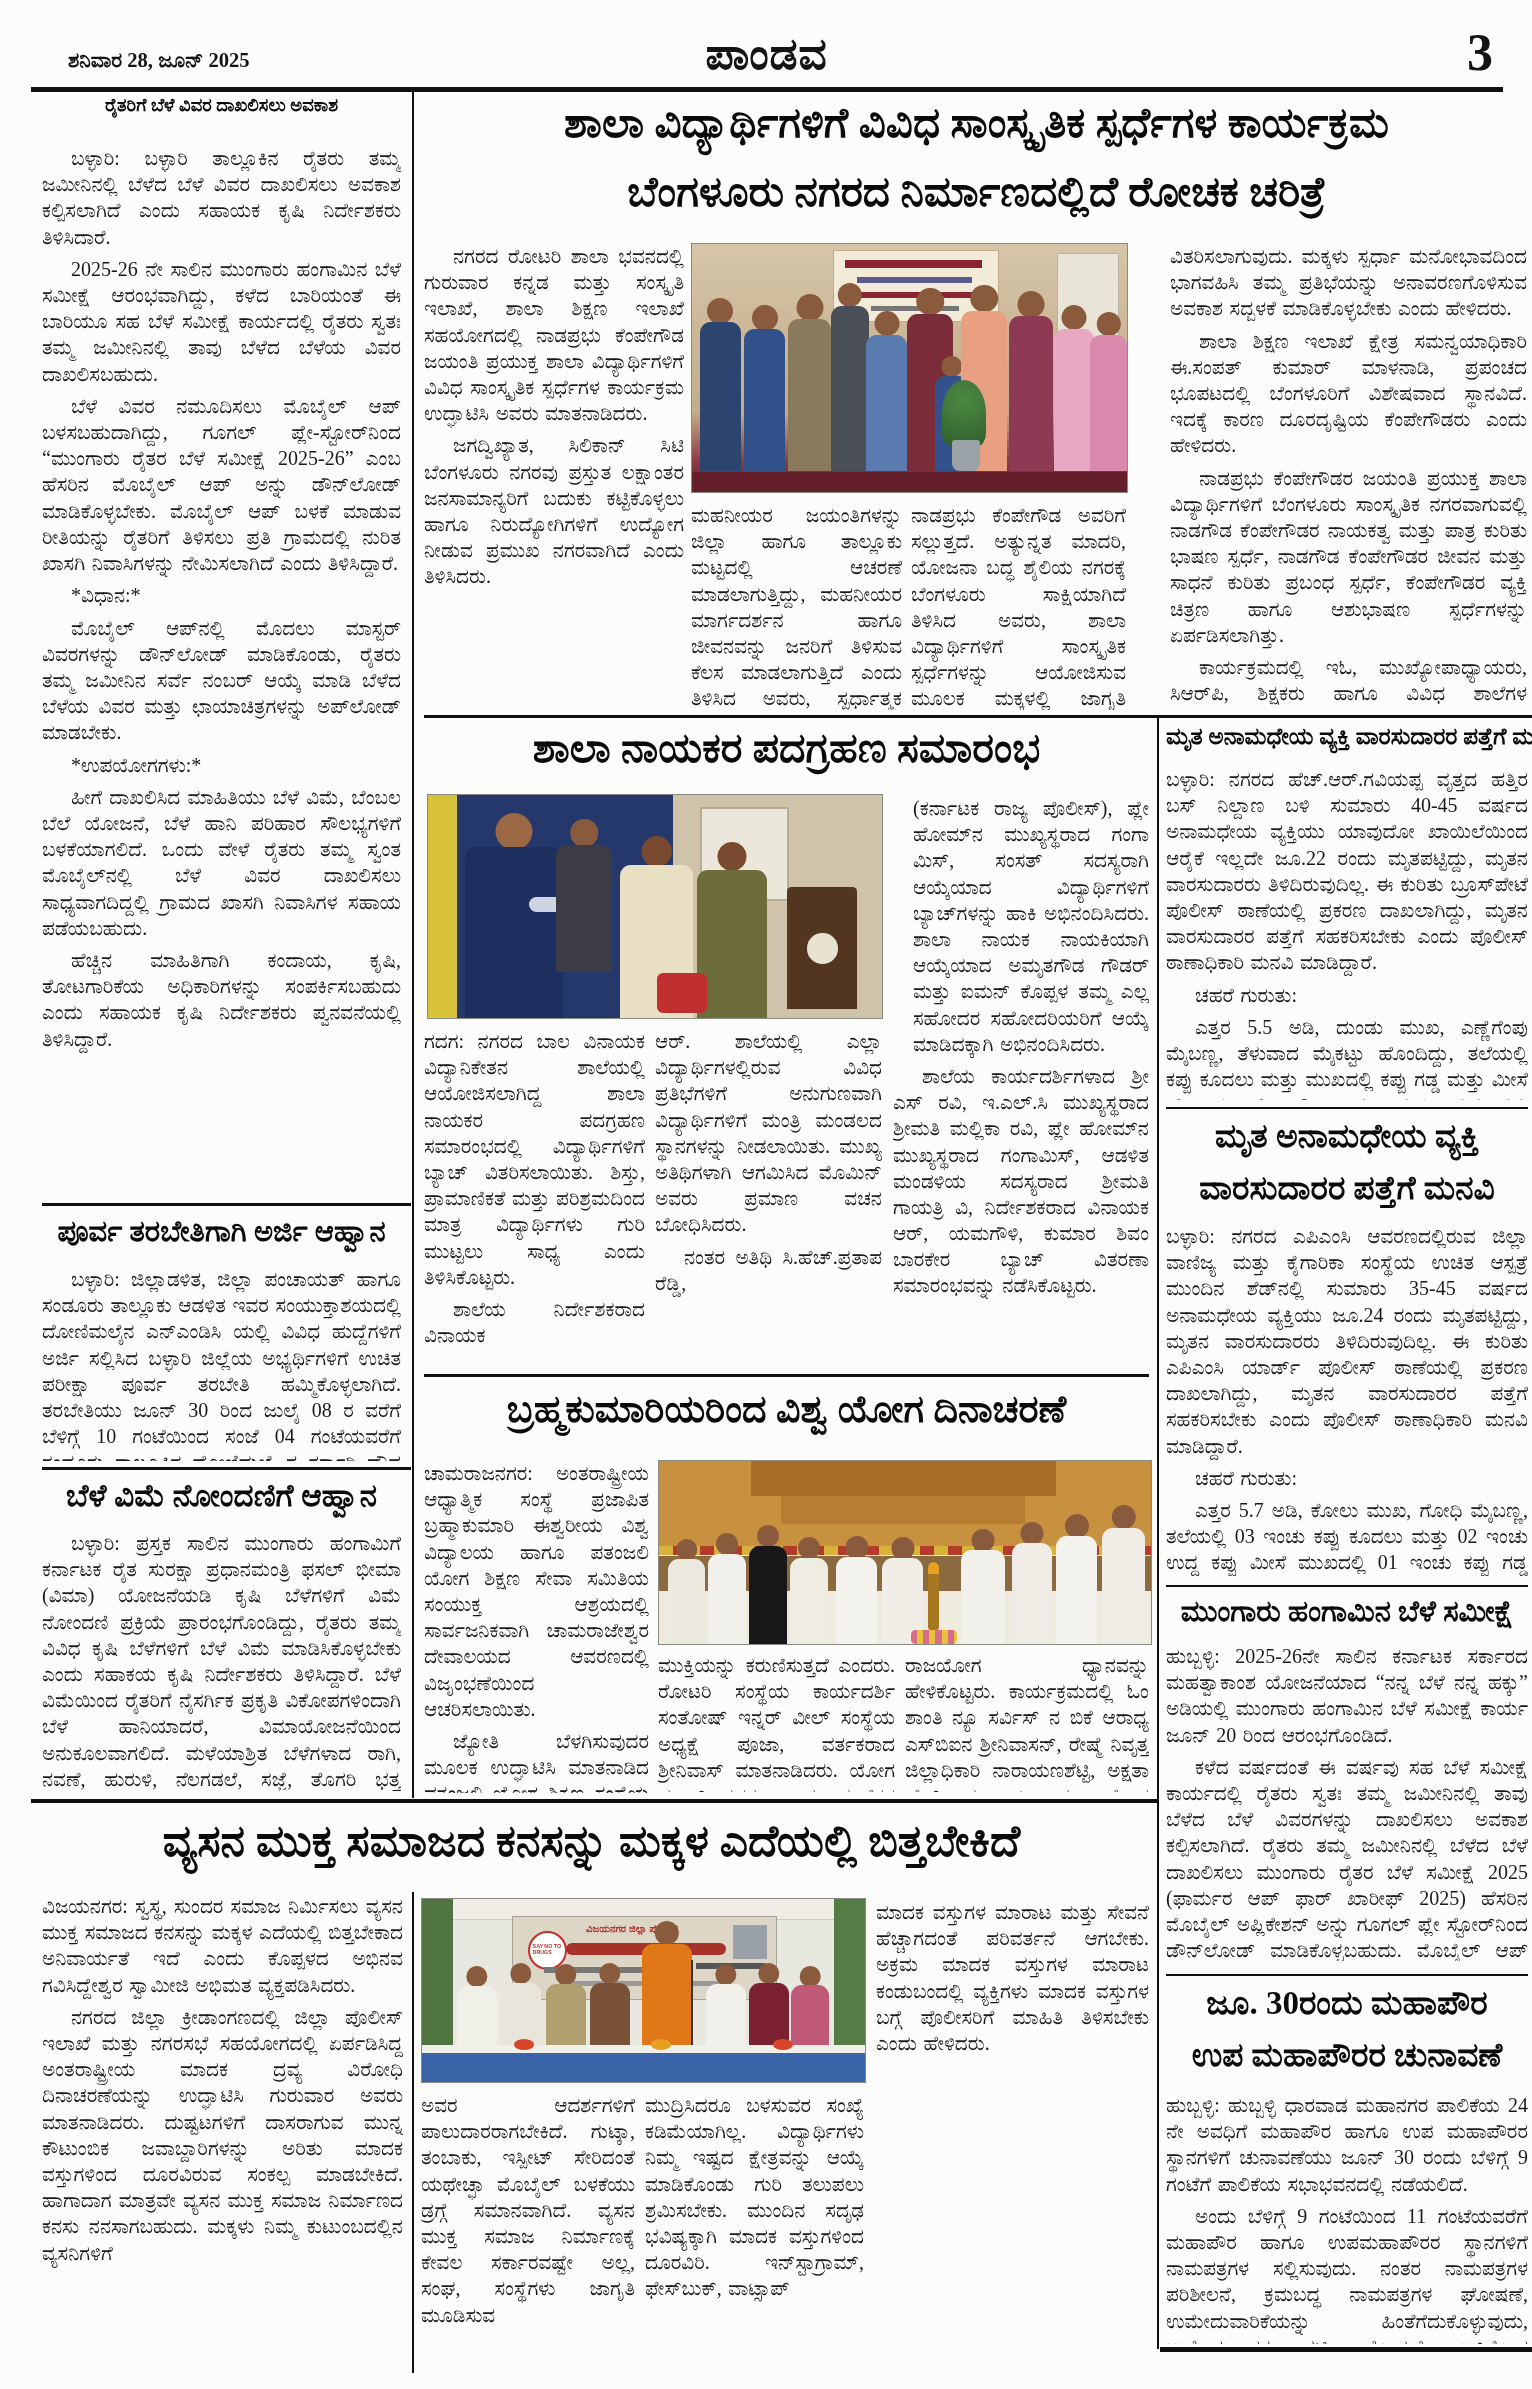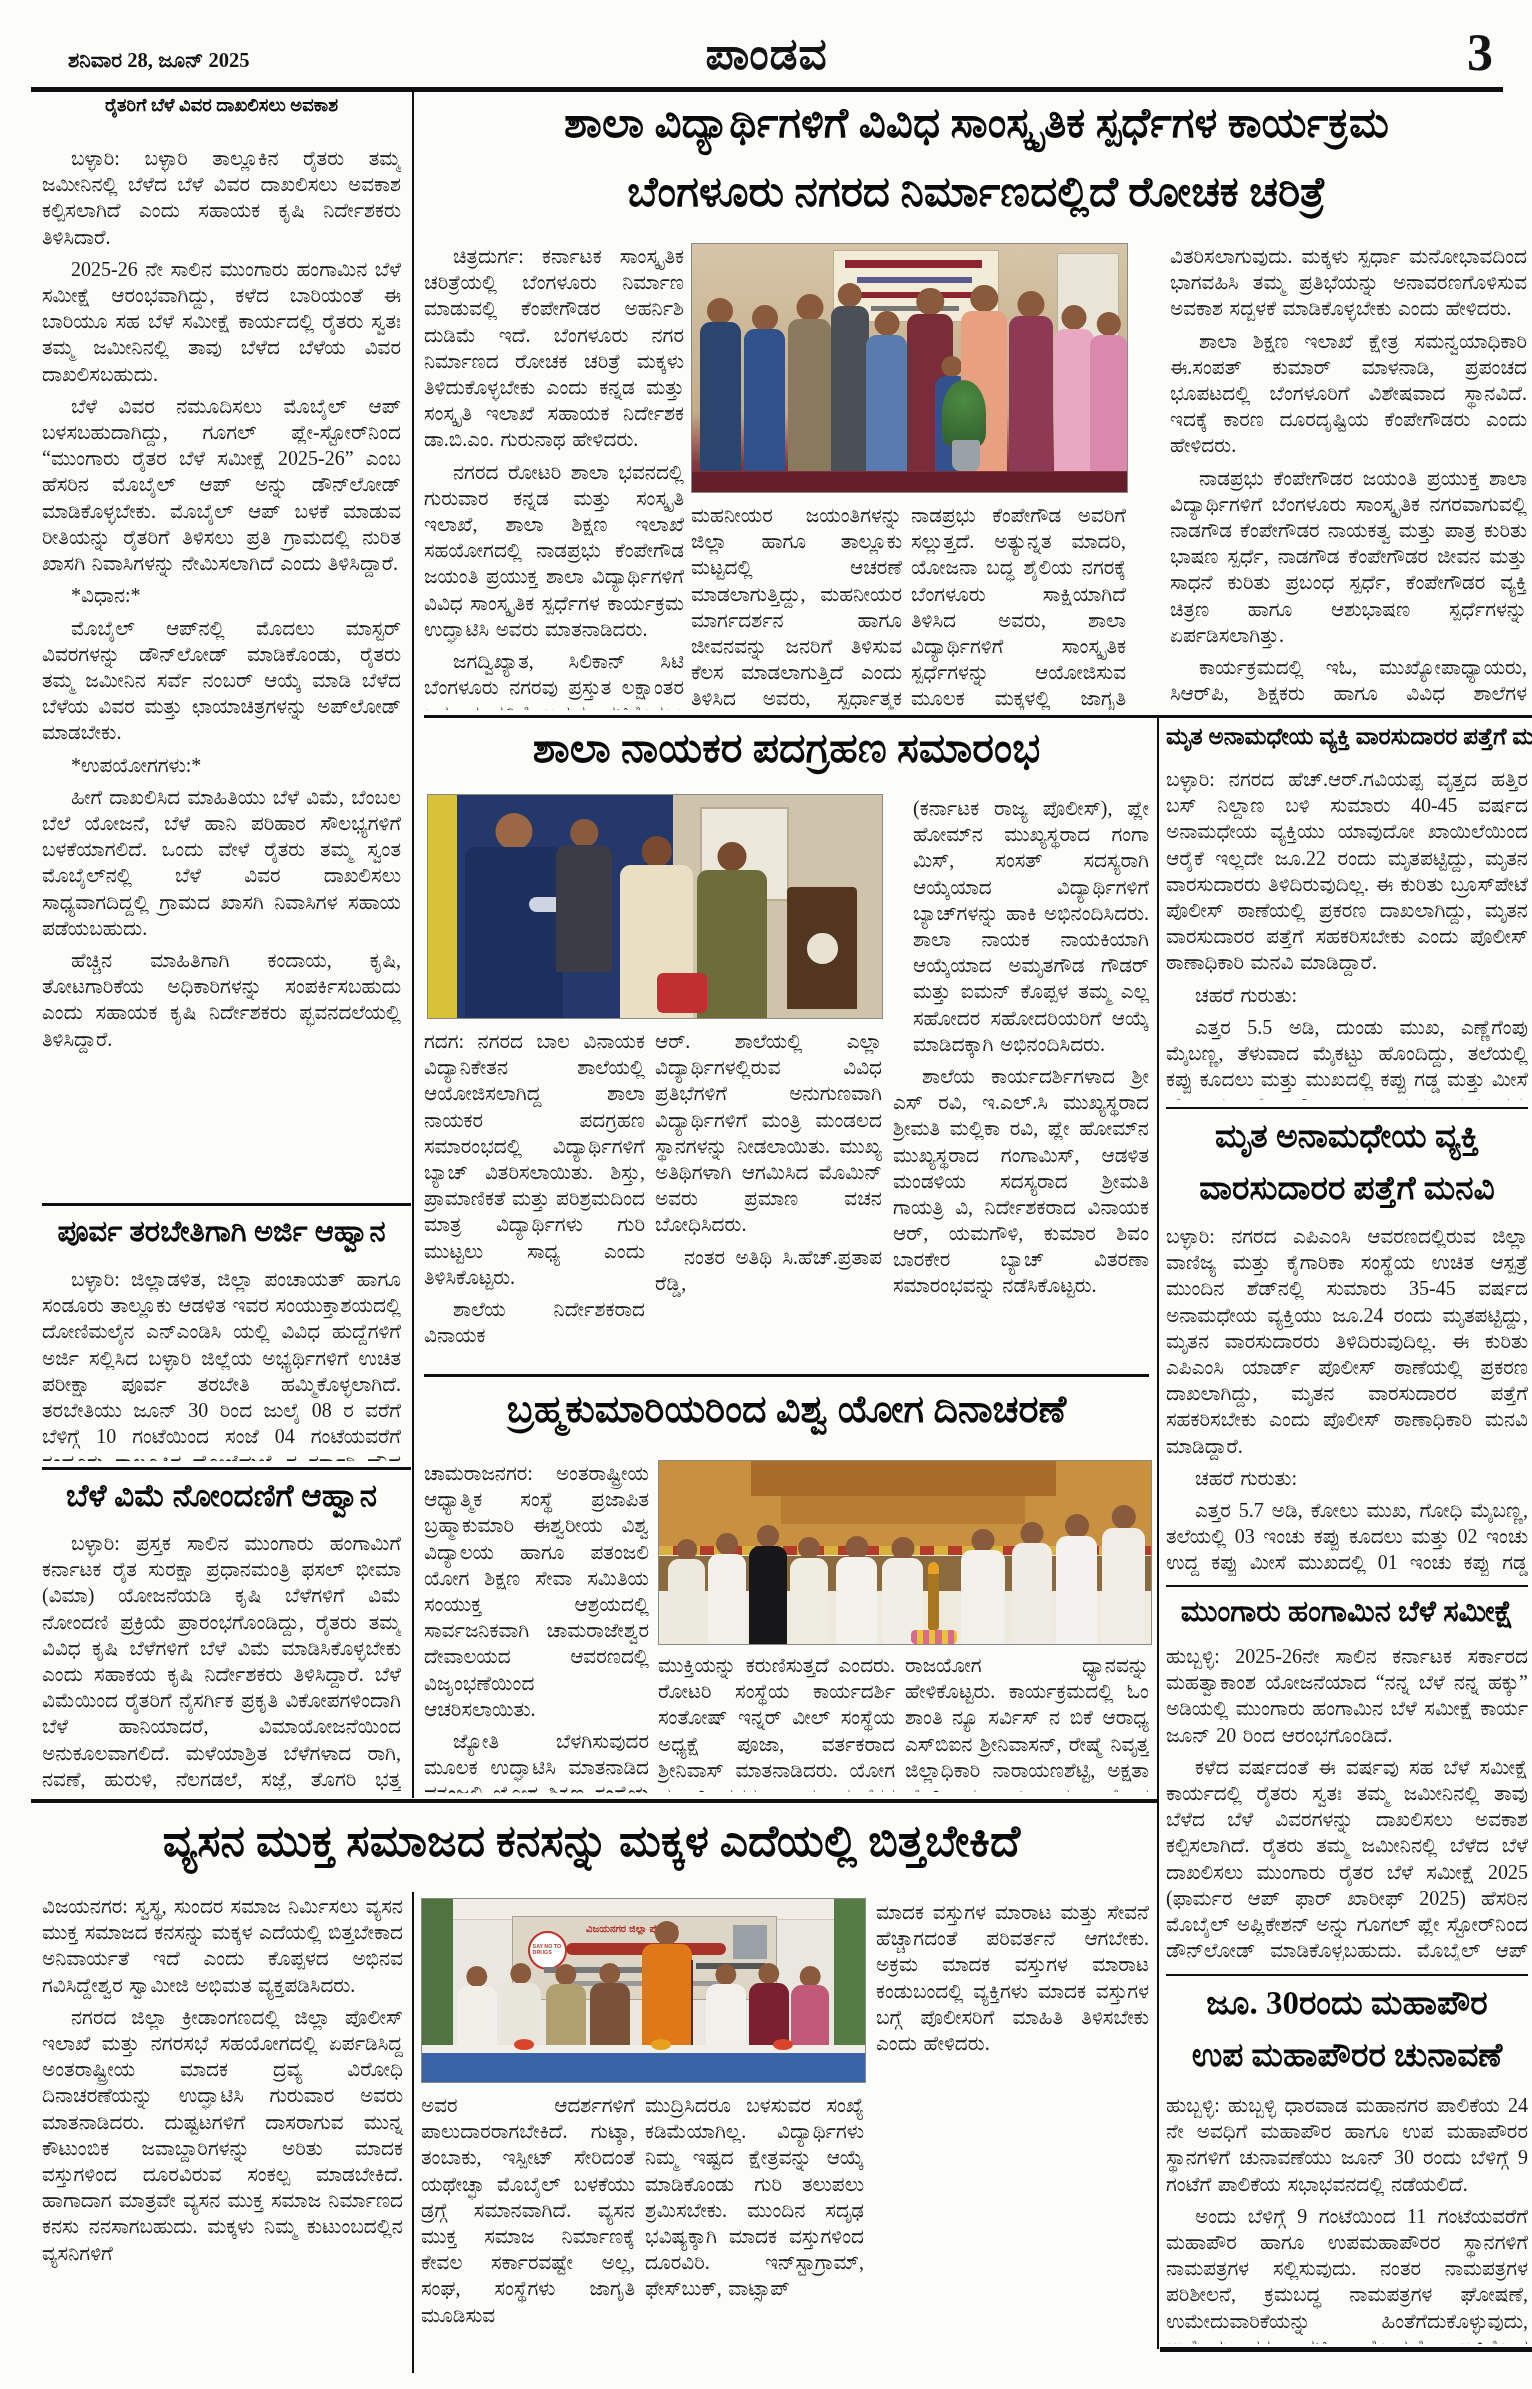--- a/index.html
+++ b/index.html
@@ -35,41 +35,40 @@
 
 <div class="headline" style="left:42px;top:95px;width:359px;font-size:18px;">ರೈತರಿಗೆ ಬೆಳೆ ವಿವರ ದಾಖಲಿಸಲು ಅವಕಾಶ</div>
 <div class="bodycol" style="left:42px;top:145px;width:359px;height:1052px;">
   <p>ಬಳ್ಳಾರಿ: ಬಳ್ಳಾರಿ ತಾಲ್ಲೂಕಿನ ರೈತರು ತಮ್ಮ ಜಮೀನಿನಲ್ಲಿ ಬೆಳೆದ ಬೆಳೆ ವಿವರ ದಾಖಲಿಸಲು ಅವಕಾಶ ಕಲ್ಪಿಸಲಾಗಿದೆ ಎಂದು ಸಹಾಯಕ ಕೃಷಿ ನಿರ್ದೇಶಕರು ತಿಳಿಸಿದಾರೆ.</p>
   <p>2025-26 ನೇ ಸಾಲಿನ ಮುಂಗಾರು ಹಂಗಾಮಿನ ಬೆಳೆ ಸಮೀಕ್ಷೆ ಆರಂಭವಾಗಿದ್ದು, ಕಳೆದ ಬಾರಿಯಂತೆ ಈ ಬಾರಿಯೂ ಸಹ ಬೆಳೆ ಸಮೀಕ್ಷೆ ಕಾರ್ಯದಲ್ಲಿ ರೈತರು ಸ್ವತಃ ತಮ್ಮ ಜಮೀನಿನಲ್ಲಿ ತಾವು ಬೆಳೆದ ಬೆಳೆಯ ವಿವರ ದಾಖಲಿಸಬಹುದು.</p>
   <p>ಬೆಳೆ ವಿವರ ನಮೂದಿಸಲು ಮೊಬೈಲ್ ಆಪ್ ಬಳಸಬಹುದಾಗಿದ್ದು, ಗೂಗಲ್ ಪ್ಲೇ-ಸ್ಟೋರ್‌ನಿಂದ “ಮುಂಗಾರು ರೈತರ ಬೆಳೆ ಸಮೀಕ್ಷೆ 2025-26” ಎಂಬ ಹೆಸರಿನ ಮೊಬೈಲ್ ಆಪ್ ಅನ್ನು ಡೌನ್‌ಲೋಡ್ ಮಾಡಿಕೊಳ್ಳಬೇಕು. ಮೊಬೈಲ್ ಆಪ್ ಬಳಕೆ ಮಾಡುವ ರೀತಿಯನ್ನು ರೈತರಿಗೆ ತಿಳಿಸಲು ಪ್ರತಿ ಗ್ರಾಮದಲ್ಲಿ ನುರಿತ ಖಾಸಗಿ ನಿವಾಸಿಗಳನ್ನು ನೇಮಿಸಲಾಗಿದೆ ಎಂದು ತಿಳಿಸಿದ್ದಾರೆ.</p>
   <p>*ವಿಧಾನ:*</p>
   <p>ಮೊಬೈಲ್ ಆಪ್‌ನಲ್ಲಿ ಮೊದಲು ಮಾಸ್ಟರ್ ವಿವರಗಳನ್ನು ಡೌನ್‌ಲೋಡ್ ಮಾಡಿಕೊಂಡು, ರೈತರು ತಮ್ಮ ಜಮೀನಿನ ಸರ್ವೆ ನಂಬರ್ ಆಯ್ಕೆ ಮಾಡಿ ಬೆಳೆದ ಬೆಳೆಯ ವಿವರ ಮತ್ತು ಛಾಯಾಚಿತ್ರಗಳನ್ನು ಅಪ್‌ಲೋಡ್ ಮಾಡಬೇಕು.</p>
   <p>*ಉಪಯೋಗಗಳು:*</p>
   <p>ಹೀಗೆ ದಾಖಲಿಸಿದ ಮಾಹಿತಿಯು ಬೆಳೆ ವಿಮೆ, ಬೆಂಬಲ ಬೆಲೆ ಯೋಜನೆ, ಬೆಳೆ ಹಾನಿ ಪರಿಹಾರ ಸೌಲಭ್ಯಗಳಿಗೆ ಬಳಕೆಯಾಗಲಿದೆ. ಒಂದು ವೇಳೆ ರೈತರು ತಮ್ಮ ಸ್ವಂತ ಮೊಬೈಲ್‌ನಲ್ಲಿ ಬೆಳೆ ವಿವರ ದಾಖಲಿಸಲು ಸಾಧ್ಯವಾಗದಿದ್ದಲ್ಲಿ ಗ್ರಾಮದ ಖಾಸಗಿ ನಿವಾಸಿಗಳ ಸಹಾಯ ಪಡೆಯಬಹುದು.</p>
-  <p>ಹೆಚ್ಚಿನ ಮಾಹಿತಿಗಾಗಿ ಕಂದಾಯ, ಕೃಷಿ, ತೋಟಗಾರಿಕೆಯ ಅಧಿಕಾರಿಗಳನ್ನು ಸಂಪರ್ಕಿಸಬಹುದು ಎಂದು ಸಹಾಯಕ ಕೃಷಿ ನಿರ್ದೇಶಕರು ಪ್ಭವನದಲೆಯಲ್ಲಿ ತಿಳಿಸಿದ್ದಾರೆ.</p>
+  <p>ಹೆಚ್ಚಿನ ಮಾಹಿತಿಗಾಗಿ ಕಂದಾಯ, ಕೃಷಿ, ತೋಟಗಾರಿಕೆಯ ಅಧಿಕಾರಿಗಳನ್ನು ಸಂಪರ್ಕಿಸಬಹುದು ಎಂದು ಸಹಾಯಕ ಕೃಷಿ ನಿರ್ದೇಶಕರು ಪ್ವನವನೆಯಲ್ಲಿ ತಿಳಿಸಿದ್ದಾರೆ.</p>
 </div>
 
 <div class="rule" style="left:42px;top:1203px;width:369px;height:3.1px;"></div>
 <div class="headline" style="left:42px;top:1215px;width:359px;font-size:29px;">ಪೂರ್ವ ತರಬೇತಿಗಾಗಿ ಅರ್ಜಿ ಆಹ್ವಾನ</div>
 <div class="bodycol" style="left:42px;top:1266px;width:359px;height:195px;">
   <p>ಬಳ್ಳಾರಿ: ಜಿಲ್ಲಾಡಳಿತ, ಜಿಲ್ಲಾ ಪಂಚಾಯತ್ ಹಾಗೂ ಸಂಡೂರು ತಾಲ್ಲೂಕು ಆಡಳಿತ ಇವರ ಸಂಯುಕ್ತಾಶಯದಲ್ಲಿ ದೋಣಿಮಲೈನ ಎನ್‌ಎಂಡಿಸಿ ಯಲ್ಲಿ ವಿವಿಧ ಹುದ್ದೆಗಳಿಗೆ ಅರ್ಜಿ ಸಲ್ಲಿಸಿದ ಬಳ್ಳಾರಿ ಜಿಲ್ಲೆಯ ಅಭ್ಯರ್ಥಿಗಳಿಗೆ ಉಚಿತ ಪರೀಕ್ಷಾ ಪೂರ್ವ ತರಬೇತಿ ಹಮ್ಮಿಕೊಳ್ಳಲಾಗಿದೆ. ತರಬೇತಿಯು ಜೂನ್ 30 ರಿಂದ ಜುಲೈ 08 ರ ವರೆಗೆ ಬೆಳಿಗ್ಗೆ 10 ಗಂಟೆಯಿಂದ ಸಂಜೆ 04 ಗಂಟೆಯವರೆಗೆ ಸಂಡೂರು ತಾಲ್ಲೂಕಿನ ದೋಣಿಮಲೈ ನ ಸರ್ಕಾರಿ ಪ್ರೌಢ ಶಾಲೆಯಲ್ಲಿ ನೀಡಲಾಗುತ್ತದೆ. ಅರ್ಜಿ ಸಲ್ಲಿಸಿದ ಅಸಕ್ತ ಅಭ್ಯರ್ಥಿಗಳು ಅರ್ಜಿ ಸಲ್ಲಿಸಿರುವ ಬಗ್ಗೆ ಅರ್ಜಿಯ ಪ್ರತಿ ಮತ್ತು ಆಧಾರ್ ಕಾರ್ಡ್‌ನೊಂದಿಗೆ ನೇರವಾಗಿ ಮೇಲ್ಕಂಡ ಸ್ಥಳದಲ್ಲಿ ತರಬೇತಿಗೆ ಹಾಜರಾಗಬಹುದು ಎಂದು ಜಿಲ್ಲಾ ಉದ್ಯೋಗ ವಿನಿಮಯ ಕಚೇರಿಯ ಉದ್ಯೋಗಾಧಿಕಾರಿ ಪ್ರಕಟಣೆಯಲ್ಲಿ ತಿಳಿಸಿದ್ದಾರೆ.</p>
 </div>
 
 <div class="rule" style="left:42px;top:1467px;width:369px;height:3.1px;"></div>
 <div class="headline" style="left:42px;top:1478px;width:359px;font-size:31px;">ಬೆಳೆ ವಿಮೆ ನೋಂದಣಿಗೆ ಆಹ್ವಾನ</div>
 <div class="bodycol" style="left:42px;top:1530px;width:359px;height:261px;">
   <p>ಬಳ್ಳಾರಿ: ಪ್ರಸ್ತಕ ಸಾಲಿನ ಮುಂಗಾರು ಹಂಗಾಮಿಗೆ ಕರ್ನಾಟಕ ರೈತ ಸುರಕ್ಷಾ ಪ್ರಧಾನಮಂತ್ರಿ ಫಸಲ್ ಭೀಮಾ (ವಿಮಾ) ಯೋಜನೆಯಡಿ ಕೃಷಿ ಬೆಳೆಗಳಿಗೆ ವಿಮೆ ನೋಂದಣಿ ಪ್ರಕ್ರಿಯೆ ಪ್ರಾರಂಭಗೊಂಡಿದ್ದು, ರೈತರು ತಮ್ಮ ವಿವಿಧ ಕೃಷಿ ಬೆಳೆಗಳಿಗೆ ಬೆಳೆ ವಿಮೆ ಮಾಡಿಸಿಕೊಳ್ಳಬೇಕು ಎಂದು ಸಹಾಕಯ ಕೃಷಿ ನಿರ್ದೇಶಕರು ತಿಳಿಸಿದ್ದಾರೆ. ಬೆಳೆ ವಿಮೆಯಿಂದ ರೈತರಿಗೆ ನೈಸರ್ಗಿಕ ಪ್ರಕೃತಿ ವಿಕೋಪಗಳಿಂದಾಗಿ ಬೆಳೆ ಹಾನಿಯಾದರೆ, ವಿಮಾಯೋಜನೆಯಿಂದ ಅನುಕೂಲವಾಗಲಿದೆ. ಮಳೆಯಾಶ್ರಿತ ಬೆಳೆಗಳಾದ ರಾಗಿ, ನವಣೆ, ಹುರುಳಿ, ನೆಲಗಡಲೆ, ಸಜ್ಜೆ, ತೊಗರಿ ಭತ್ತ ಬೆಳೆಗಳಿಗೆ ಬೆಳೆ ವಿಮೆ ಮಾಡಿಸಬಹುದು. ನೋಂದಣಿಗೆ ಆಗಸ್ಟ್ 16 ಕೊನೆಯ ದಿನ. ರೈತರು ಬೆಳೆ ವಿಮೆ ನೋಂದಣಿಗಾಗಿ ಹತ್ತಿರದ ಸಾಮಾನ್ಯ ಸೇವಾ ಕೇಂದ್ರ, ಗ್ರಾಮ ಒನ್ ಕೇಂದ್ರ, ರೈತರು ತಮ್ಮ ವ್ಯವಹಾರದ ಬ್ಯಾಂಕ್‌ಗಳಿಗೆ ಭೇಟಿ ನೀಡಬಹುದು.</p>
 
 </div>
 
 <div class="headline" style="left:424px;top:99px;width:1105px;font-size:42px;">ಶಾಲಾ ವಿದ್ಯಾರ್ಥಿಗಳಿಗೆ ವಿವಿಧ ಸಾಂಸ್ಕೃತಿಕ ಸ್ಪರ್ಧೆಗಳ ಕಾರ್ಯಕ್ರಮ</div>
 <div class="headline" style="left:424px;top:168px;width:1105px;font-size:42px;">ಬೆಂಗಳೂರು ನಗರದ ನಿರ್ಮಾಣದಲ್ಲಿದೆ ರೋಚಕ ಚರಿತ್ರೆ</div>
 
 <div class="bodycol" style="left:424px;top:243px;width:260px;height:467px;">
-  <p>ಚಿತ್ರದುರ್ಗ: ಕರ್ನಾಟಕ ಸಾಂಸ್ಕೃತಿಕ ಚರಿತ್ರೆಯಲ್ಲಿ ಬೆಂಗಳೂರು ನಿರ್ಮಾಣ ಮಾಡುವಲ್ಲಿ ಕೆಂಪೇಗೌಡರ ಅಹರ್ನಿಶಿ ದುಡಿಮೆ ಇದೆ. ಬೆಂಗಳೂರು ನಗರ ನಿರ್ಮಾಣದ ರೋಚಕ ಚರಿತ್ರೆ ಮಕ್ಕಳು ತಿಳಿದುಕೊಳ್ಳಬೇಕು ಎಂದು ಕನ್ನಡ ಮತ್ತು ಸಂಸ್ಕೃತಿ ಇಲಾಖೆ ಸಹಾಯಕ ನಿರ್ದೇಶಕ ಡಾ.ಬಿ.ಎಂ. ಗುರುನಾಥ ಹೇಳಿದರು.</p>
   <p>ನಗರದ ರೋಟರಿ ಶಾಲಾ ಭವನದಲ್ಲಿ ಗುರುವಾರ ಕನ್ನಡ ಮತ್ತು ಸಂಸ್ಕೃತಿ ಇಲಾಖೆ, ಶಾಲಾ ಶಿಕ್ಷಣ ಇಲಾಖೆ ಸಹಯೋಗದಲ್ಲಿ ನಾಡಪ್ರಭು ಕೆಂಪೇಗೌಡ ಜಯಂತಿ ಪ್ರಯುಕ್ತ ಶಾಲಾ ವಿದ್ಯಾರ್ಥಿಗಳಿಗೆ ವಿವಿಧ ಸಾಂಸ್ಕೃತಿಕ ಸ್ಪರ್ಧೆಗಳ ಕಾರ್ಯಕ್ರಮ ಉದ್ಘಾಟಿಸಿ ಅವರು ಮಾತನಾಡಿದರು.</p>
   <p>ಜಗದ್ವಿಖ್ಯಾತ, ಸಿಲಿಕಾನ್ ಸಿಟಿ ಬೆಂಗಳೂರು ನಗರವು ಪ್ರಸ್ತುತ ಲಕ್ಷಾಂತರ ಜನಸಾಮಾನ್ಯರಿಗೆ ಬದುಕು ಕಟ್ಟಿಕೊಳ್ಳಲು ಹಾಗೂ ನಿರುದ್ಯೋಗಿಗಳಿಗೆ ಉದ್ಯೋಗ ನೀಡುವ ಪ್ರಮುಖ ನಗರವಾಗಿದೆ ಎಂದು ತಿಳಿಸಿದರು.</p>
 
 </div>
 
 <div class="photo" style="left:691px;top:243px;width:435px;height:248px;background:linear-gradient(#d6c5a8 0%,#c3ac89 68%,#8a3a42 88%,#5f2028 100%);">
   <div class="abs" style="left:141px;top:6.1px;width:164px;height:70px;background:#f2ebd8;border:0.8px solid #bfae8e;">
     <div class="abs" style="left:10.7px;top:9.2px;width:137px;height:7.6px;background:#8c2430;"></div>
     <div class="abs" style="left:23px;top:26px;width:115px;height:6.1px;background:#5a5a8c;"></div>
     <div class="abs" style="left:17px;top:41px;width:128px;height:6.1px;background:#8c2430;"></div>

